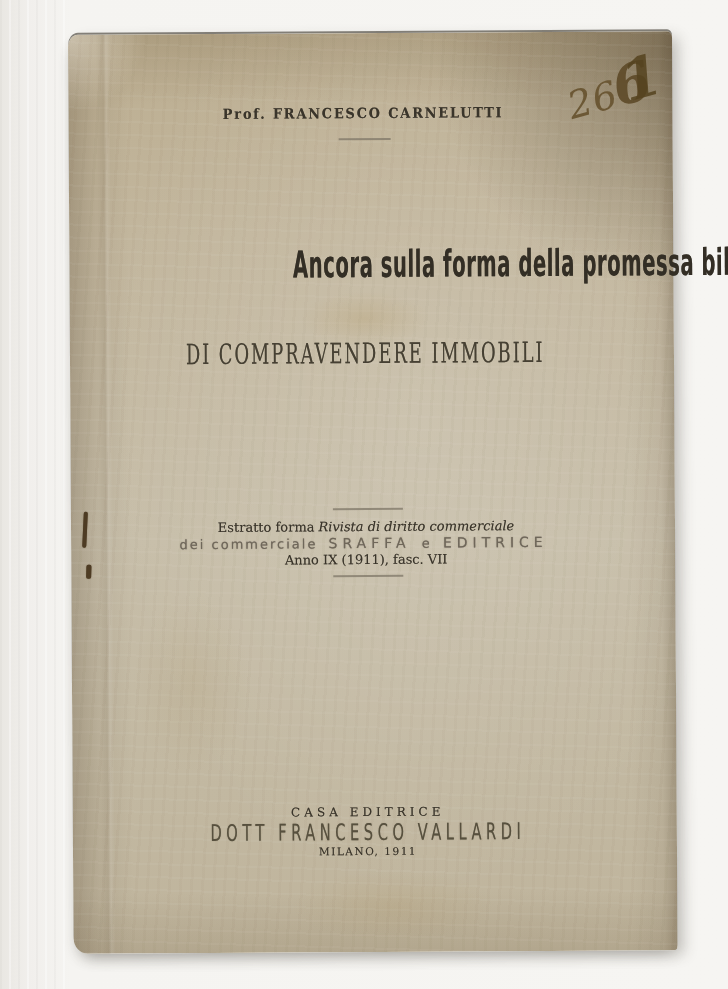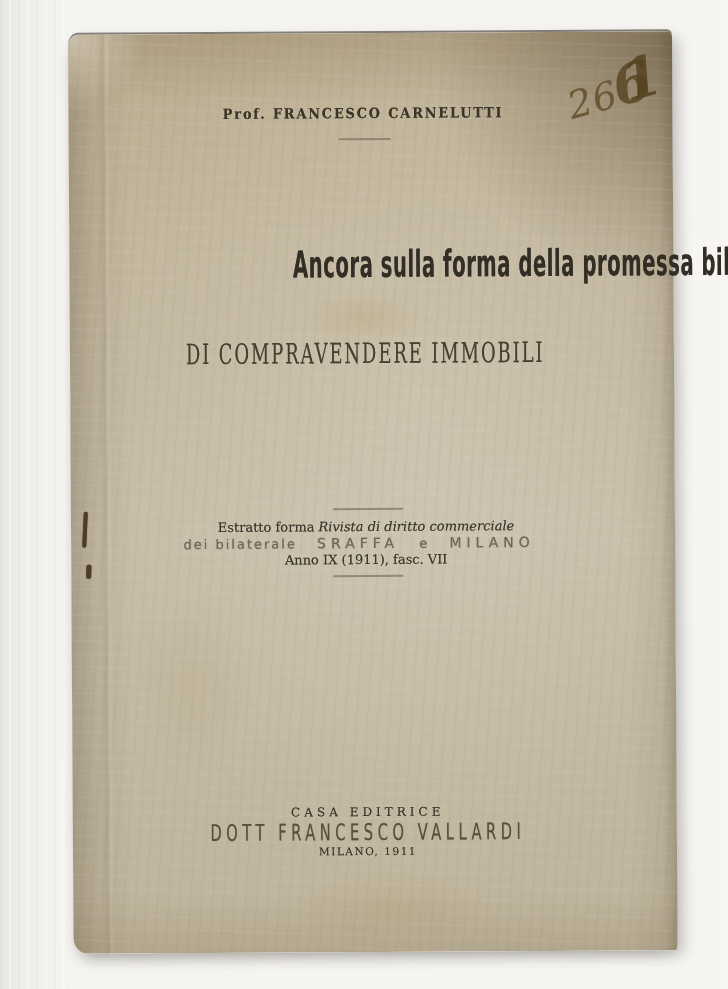--- a/index.html
+++ b/index.html
@@ -96,21 +96,21 @@
   .subtitle .squeeze { display: inline-block; transform: scaleX(0.64); white-space: nowrap; }
 
   .imprint-line-1 { top: 486px; font-size: 13px; }
   .imprint-line-1 .journal { font-style: italic; margin-left: 4px; }
   .imprint-line-2 {
     top: 502px;
     font-family: "DejaVu Sans", sans-serif;
     font-size: 13px; color: #6f675a; text-shadow: 0 0 1px rgba(111,103,90,0.8);
     letter-spacing: 2px;
   }
-  .imprint-line-2 .prof-name { letter-spacing: 5px; margin: 0 14px; font-size: 14px; }
+  .imprint-line-2 .prof-name { letter-spacing: 5px; margin: 0 5px; font-size: 14px; }
   .imprint-line-3 { top: 519px; font-size: 13px; }
 
   .publisher-label { top: 772px; font-size: 12px; letter-spacing: 4px; }
   .publisher-name {
     top: 786px;
     font-family: "DejaVu Sans", sans-serif;
     font-size: 23px; letter-spacing: 7px;
     color: #57503e; text-shadow: 0 0 1px rgba(87,80,62,0.55);
   }
   .publisher-name .squeeze { display: inline-block; transform: scaleX(0.64); white-space: nowrap; }
@@ -166,24 +166,24 @@
       <span class="squeeze">DI COMPRAVENDERE IMMOBILI</span>
     </div>
 
     <div class="rule rule-imprint-top"></div>
 
     <div class="center-col imprint-line-1 ink">
       <span>Estratto forma</span><span class="journal">Rivista di diritto commerciale</span>
     </div>
 
     <div class="center-col imprint-line-2">
-      <span>dei bilaterale</span>
+      <span>dei commerciale</span>
       <span class="prof-name">SRAFFA</span>
       <span>e</span>
-      <span class="prof-name">MILANO</span>
+      <span class="prof-name">EDITRICE</span>
     </div>
 
     <div class="center-col imprint-line-3 ink">Anno IX (1911), fasc. VII</div>
 
     <div class="rule rule-imprint-bottom"></div>
 
     <div class="center-col publisher-label ink">CASA EDITRICE</div>
 
     <div class="center-col publisher-name">
       <span class="squeeze">DOTT FRANCESCO VALLARDI</span>

